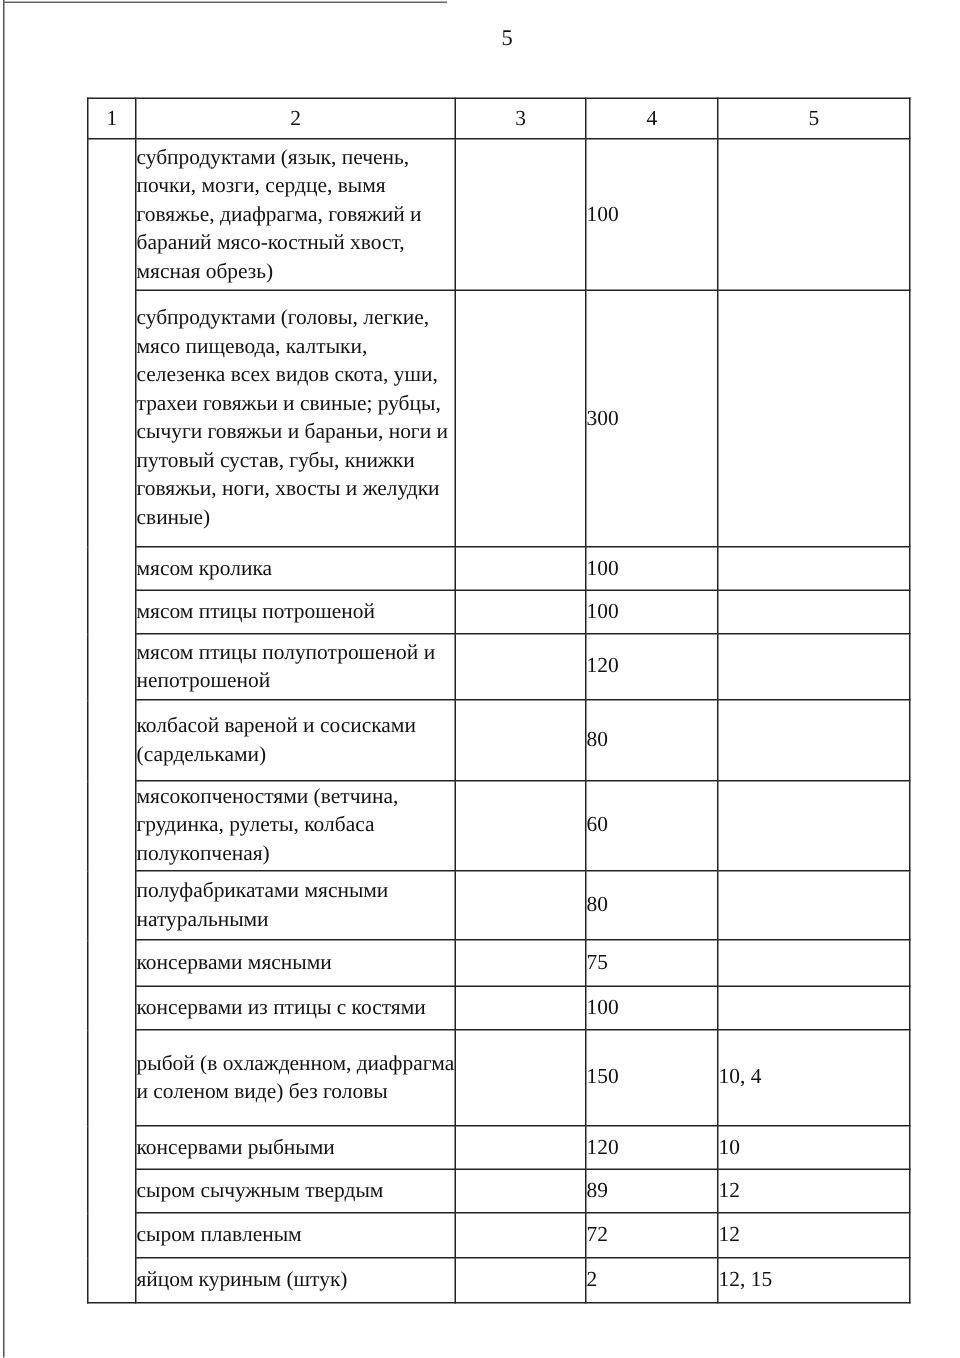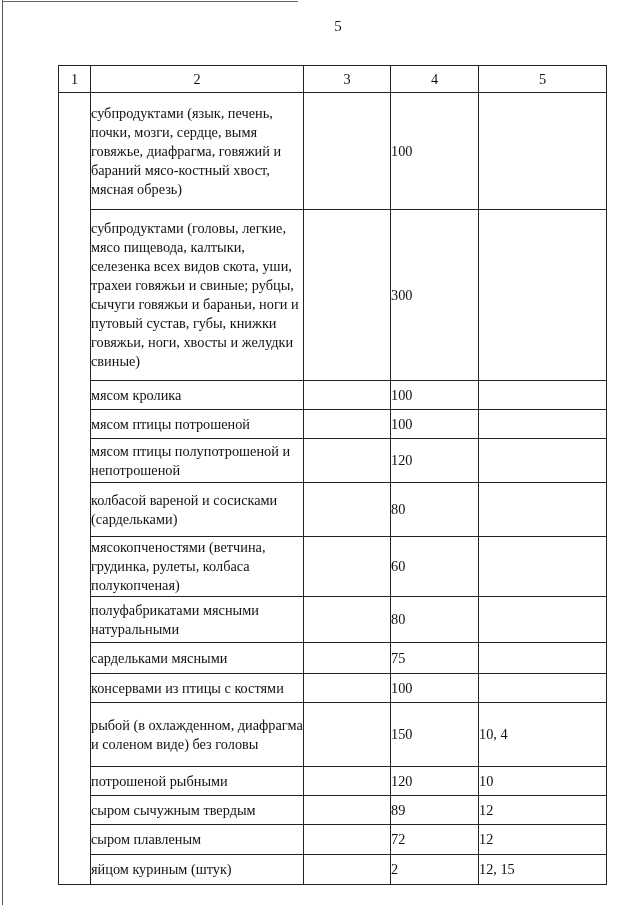--- a/index.html
+++ b/index.html
@@ -38,21 +38,21 @@
   <thead>
     <tr>
       <th>1</th>
       <th>2</th>
       <th>3</th>
       <th>4</th>
       <th>5</th>
     </tr>
   </thead>
   <tbody id="tbody">
-      <tr style="height: 117px; margin-top: 12px;">
+      <tr style="height: 101px; margin-top: 12px;">
         <td rowspan="15"></td>
         <td class="name">субпродуктами (язык, печень, почки, мозги, сердце, вымя говяжье, диафрагма, говяжий и бараний мясо-костный хвост, мясная обрезь)</td>
         <td class="num"></td>
         <td class="num">100</td>
         <td class="num"></td>
       </tr>
       <tr style="height: 171px;">
         <td class="name">субпродуктами (головы, легкие, мясо пищевода, калтыки, селезенка всех видов скота, уши, трахеи говяжьи и свиные; рубцы, сычуги говяжьи и бараньи, ноги и путовый сустав, губы, книжки говяжьи, ноги, хвосты и желудки свиные)</td>
         <td class="num"></td>
         <td class="num">300</td>
@@ -88,39 +88,39 @@
         <td class="num">60</td>
         <td class="num"></td>
       </tr>
       <tr style="height: 46px;">
         <td class="name">полуфабрикатами мясными натуральными</td>
         <td class="num"></td>
         <td class="num">80</td>
         <td class="num"></td>
       </tr>
       <tr style="height: 31px;">
-        <td class="name">сардельками мясными</td>
+        <td class="name">консервами мясными</td>
         <td class="num"></td>
         <td class="num">75</td>
         <td class="num"></td>
       </tr>
       <tr style="height: 29px; margin-top: 28px;">
         <td class="name">консервами из птицы с костями</td>
         <td class="num"></td>
         <td class="num">100</td>
         <td class="num"></td>
       </tr>
       <tr style="height: 64px;">
         <td class="name">рыбой (в охлажденном, диафрагма и соленом виде) без головы</td>
         <td class="num"></td>
         <td class="num">150</td>
         <td class="num">10, 4</td>
       </tr>
       <tr style="height: 29px;">
-        <td class="name">потрошеной рыбными</td>
+        <td class="name">консервами рыбными</td>
         <td class="num"></td>
         <td class="num">120</td>
         <td class="num">10</td>
       </tr>
       <tr style="height: 29px; padding-left: 16px;">
         <td class="name">сыром сычужным твердым</td>
         <td class="num"></td>
         <td class="num">89</td>
         <td class="num">12</td>
       </tr>

